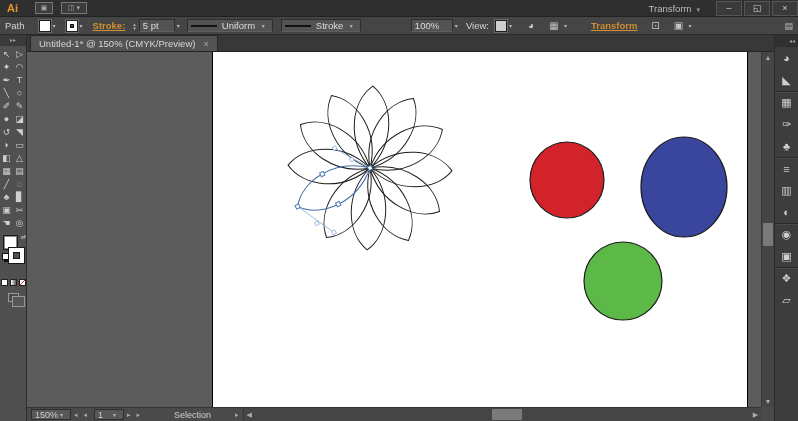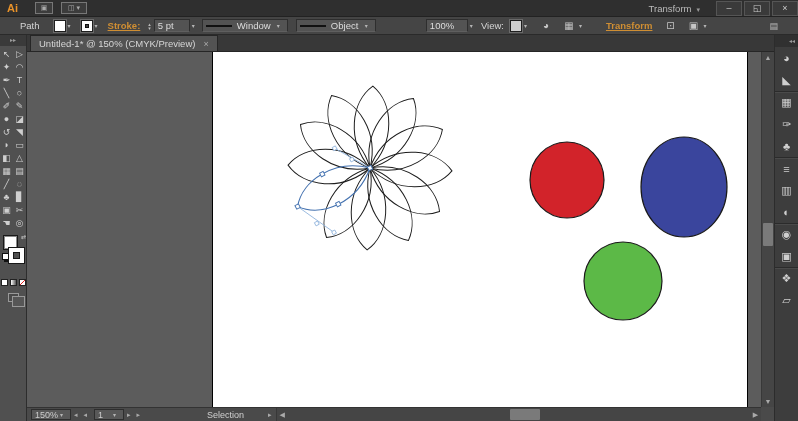--- a/index.html
+++ b/index.html
@@ -14,21 +14,21 @@
   .mb-icon { width:18px; height:12px; border:1px solid #777; background:#3c3c3c; margin-left:8px;
              display:inline-flex; align-items:center; justify-content:center; font-size:7px; color:#aaa; }
   #menubar-right { margin-left:auto; display:flex; align-items:center; }
   #workspace { font-size:9.5px; color:#bbb; margin-right:14px; }
   #workspace .dd { font-size:7px; margin-left:5px; color:#999; }
   .winbtn { width:26px; height:15px; display:inline-flex; align-items:center; justify-content:center;
             font-size:9px; color:#ccc; background:#3a3a3a; border:1px solid #555; margin-left:2px; }
 
   
   #controlbar { height:18px; background:#454545; border-bottom:1px solid #2a2a2a;
-                display:flex; align-items:center; font-size:9.5px; padding:0 20px; white-space:nowrap; }
+                display:flex; align-items:center; font-size:9.5px; padding:0 5px; white-space:nowrap; }
   #controlbar .lbl { color:#d5d5d5; }
   #controlbar .link { color:#cf8e33; text-decoration:underline; cursor:pointer;font-weight:bold; }
   .swatch { width:12px; height:12px; background:#fff; border:1px solid #1f1f1f; outline:1px solid #6a6a6a; margin-left:6px; }
   .swatch.stroke-swatch { background:#fff; box-shadow:inset 0 0 0 3px #fff, inset 0 0 0 4px #111; background:#454545; }
   .dd-arrow { font-size:6px; color:#b5b5b5; margin:0 4px 0 2px; }
   .cbox { display:inline-flex; align-items:center; background:#535353; border:1px solid #2e2e2e;
           border-bottom-color:#5f5f5f; height:13px; padding:0 3px; margin-left:3px; color:#ddd; }
   .cbox .line { display:inline-block; width:26px; height:2px; background:#111; margin-right:5px; }
   .stepper { display:inline-flex; flex-direction:column; font-size:5px; line-height:4px; color:#bbb; margin-left:8px; }
   .ctl-icon { display:inline-flex; align-items:center; justify-content:center; width:16px; height:14px;
@@ -73,21 +73,21 @@
              display:flex; flex-direction:column; align-items:center; }
   #vscroll .arrow { height:11px; font-size:7px; color:#aaa; line-height:11px; }
   #vscroll .track { flex:1; width:100%; position:relative; }
   #vthumb { position:absolute; left:1px; right:1px; top:48%; height:23px; background:#7a7a7a; border-radius:1px; }
   #corner { position:absolute; right:0; bottom:0; width:13px; height:14px; background:#4a4a4a; }
 
   #statusbar { position:absolute; left:0; right:13px; bottom:0; height:14px; background:#4a4a4a; border-top:1px solid #333;
                display:flex; align-items:center; font-size:9px; color:#ccc; }
   .sbox { display:inline-flex; align-items:center; background:#585858; border:1px solid #2e2e2e; height:11px; padding:0 3px; margin-left:4px; }
   .nav-arrow { font-size:7px; color:#a9a9a9; padding:0 3px; }
-  #status-text { margin-left:64px; color:#d0d0d0; }
+  #status-text { margin-left:31px; color:#d0d0d0; }
   #status-expand { font-size:7px; color:#a9a9a9; margin-left:24px; }
   #hscroll { flex:1; height:100%; margin-left:4px; background:#454545; border-left:1px solid #383838; display:flex; align-items:center; position:relative; }
   #hscroll .arrow { width:11px; text-align:center; font-size:7px; color:#aaa; }
   #hscroll .track { flex:1; height:100%; position:relative; }
   #hthumb { position:absolute; top:1px; bottom:1px; left:48%; width:30px; background:#7a7a7a; border-radius:1px; }
 
   
   #dock { width:24px; background:#3d3d3d; border-left:1px solid #2c2c2c; display:flex; flex-direction:column; }
   #dock-head { height:12px; background:#303030; color:#999; font-size:6px; text-align:right; padding-right:3px; line-height:12px; }
   .dock-panel { height:22px; display:flex; align-items:center; justify-content:center; font-size:11px; color:#cfcfcf; cursor:pointer; }
@@ -122,26 +122,26 @@
     <span class="stepper">
         <span>▴</span>
         <span>▾</span>
       </span>
     <span class="cbox" style="width:36px;">
         <span>5 pt</span>
       </span>
     <span class="dd-arrow">▾</span>
     <span class="cbox" style="width:86px;">
         <span class="line"></span>
-        <span>Window</span>
+        <span>Uniform</span>
         <span class="dd-arrow" style="margin-left:auto">▾</span>
       </span>
     <span class="cbox" style="width:80px;margin-left:8px;">
         <span class="line"></span>
-        <span>Object</span>
+        <span>Stroke</span>
         <span class="dd-arrow" style="margin-left:auto">▾</span>
       </span>
     <span class="link" style="margin-left:9px;margin-top:40px;">Opacity:</span>
     <span class="cbox" style="width:42px;">
         <span>100%</span>
       </span>
     <span class="dd-arrow">▾</span>
     <span class="lbl" style="margin-left:4px;">View:</span>
     <span class="swatch" style="background:#cfcfcf;"></span>
     <span class="dd-arrow">▾</span>

